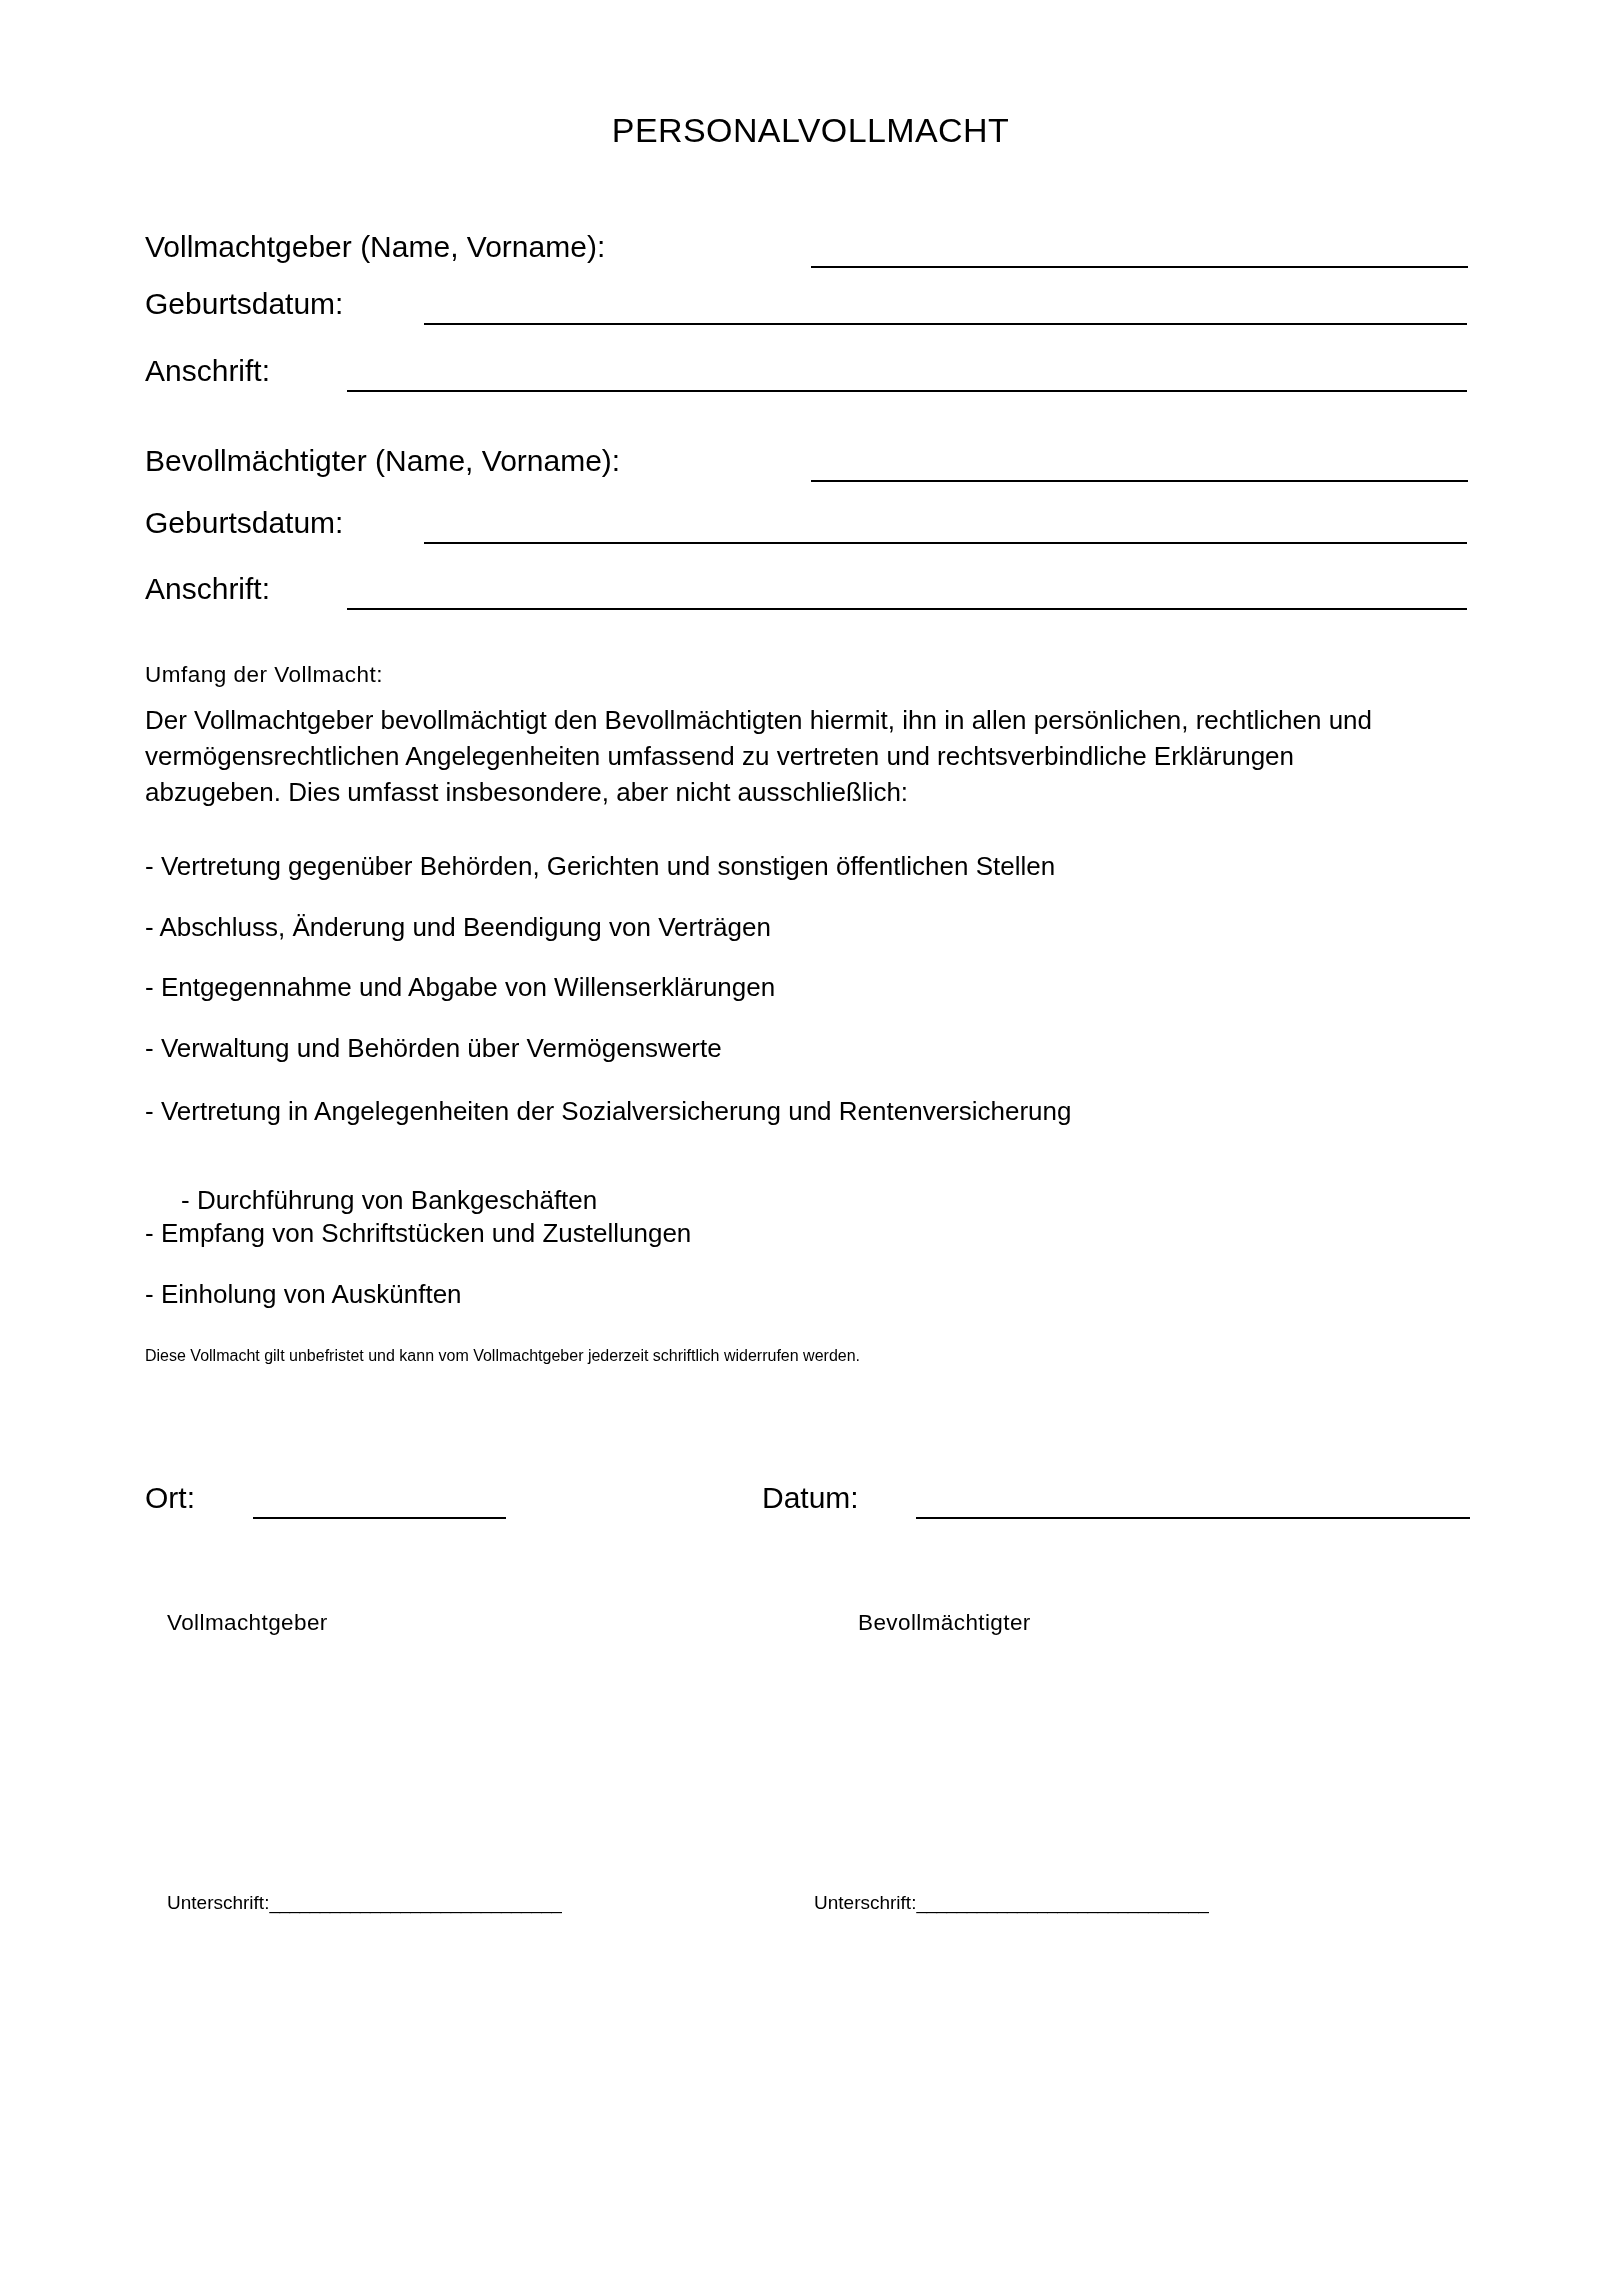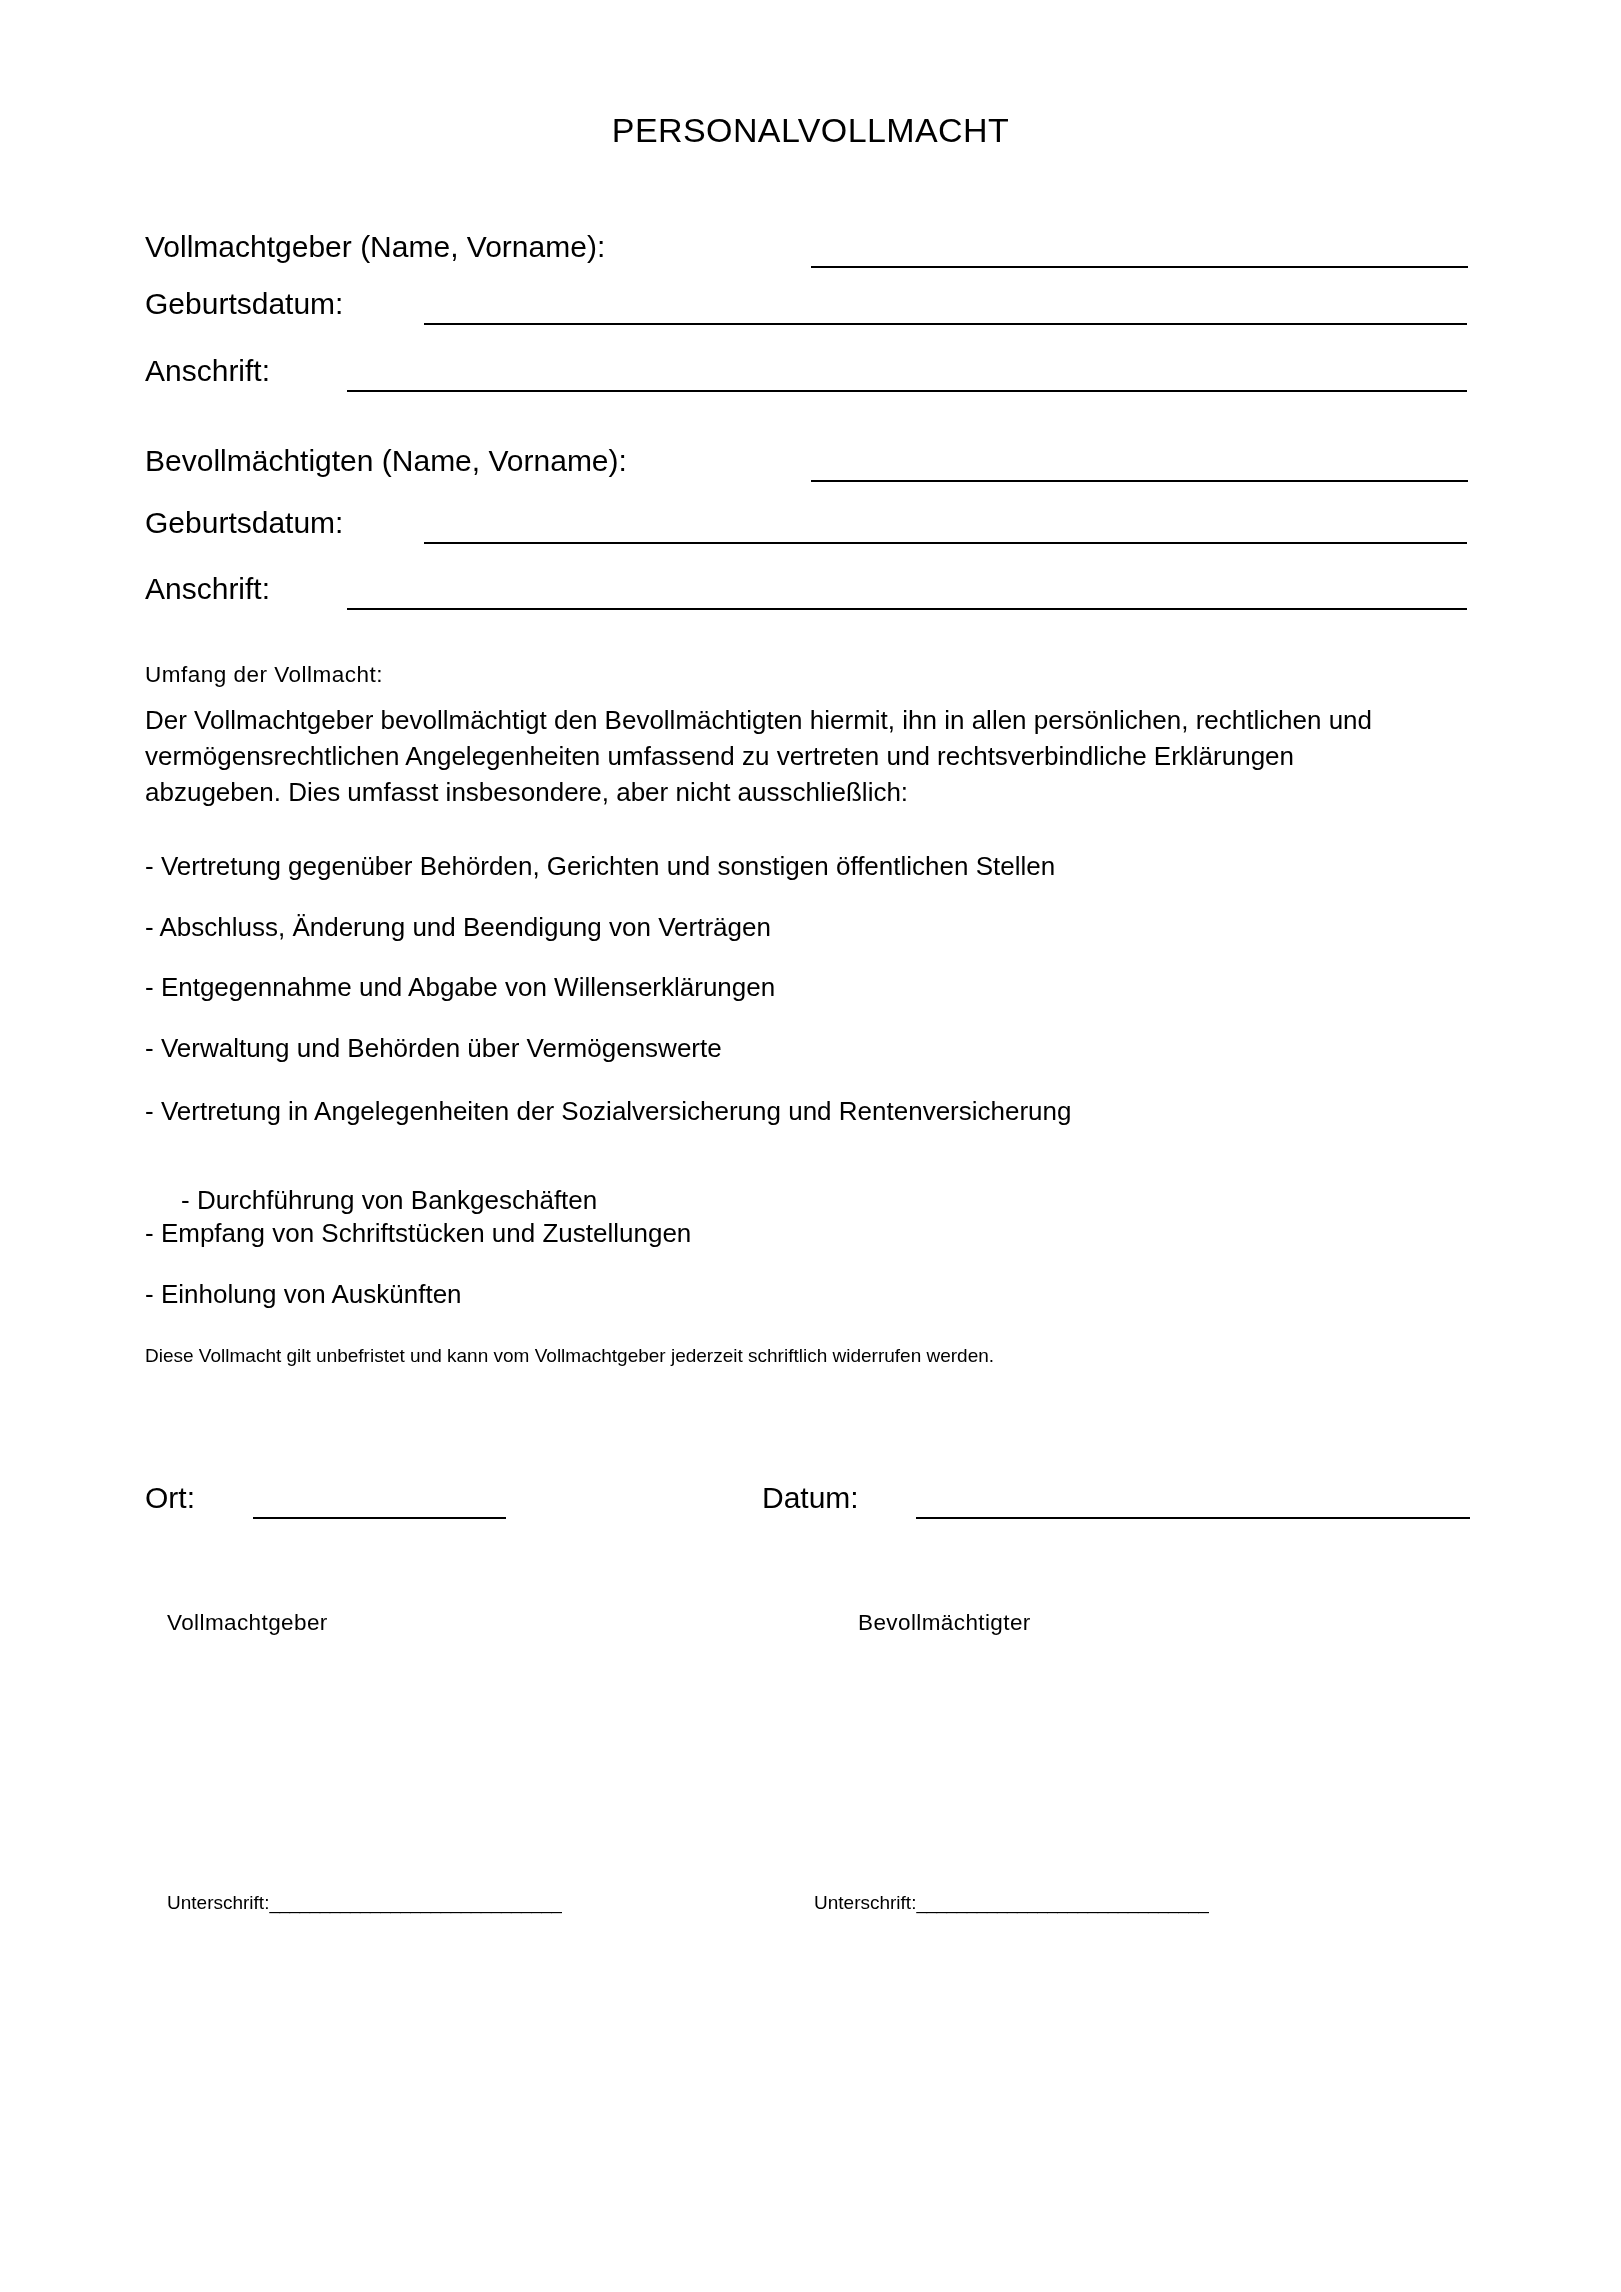--- a/index.html
+++ b/index.html
@@ -73,21 +73,21 @@
     left: 145px;
     width: 1333px;
     font-size: 26px;
     line-height: 29px;
     white-space: nowrap;
   }
   .closing-para {
     position: absolute;
     left: 145px;
     width: 1353px;
-    font-size: 19px;
+    font-size: 16px;
     line-height: 31px;
     white-space: nowrap;
   }
 
   
   .sig-col-label {
     position: absolute;
     font-size: 22.5px;
     line-height: 29px;
     letter-spacing: 0.4px;
@@ -120,21 +120,21 @@
     <span class="field-label">Geburtsdatum:</span>
     <span class="field-rule" style="left:279px; width:1043px;"></span>
   </div>
 
   <div class="field-row" style="left:145px; top:356px; width:1323px;">
     <span class="field-label">Anschrift:</span>
     <span class="field-rule" style="left:202px; width:1120px;"></span>
   </div>
 
   <div class="field-row" style="left:145px; top:446px; width:1323px;">
-    <span class="field-label">Bevollmächtigten (Name, Vorname):</span>
+    <span class="field-label">Bevollmächtigter (Name, Vorname):</span>
     <span class="field-rule" style="left:666px; width:657px;"></span>
   </div>
 
   <div class="field-row" style="left:145px; top:508px; width:1323px;">
     <span class="field-label">Geburtsdatum:</span>
     <span class="field-rule" style="left:279px; width:1043px;"></span>
   </div>
 
   <div class="field-row" style="left:145px; top:574px; width:1323px;">
     <span class="field-label">Anschrift:</span>

